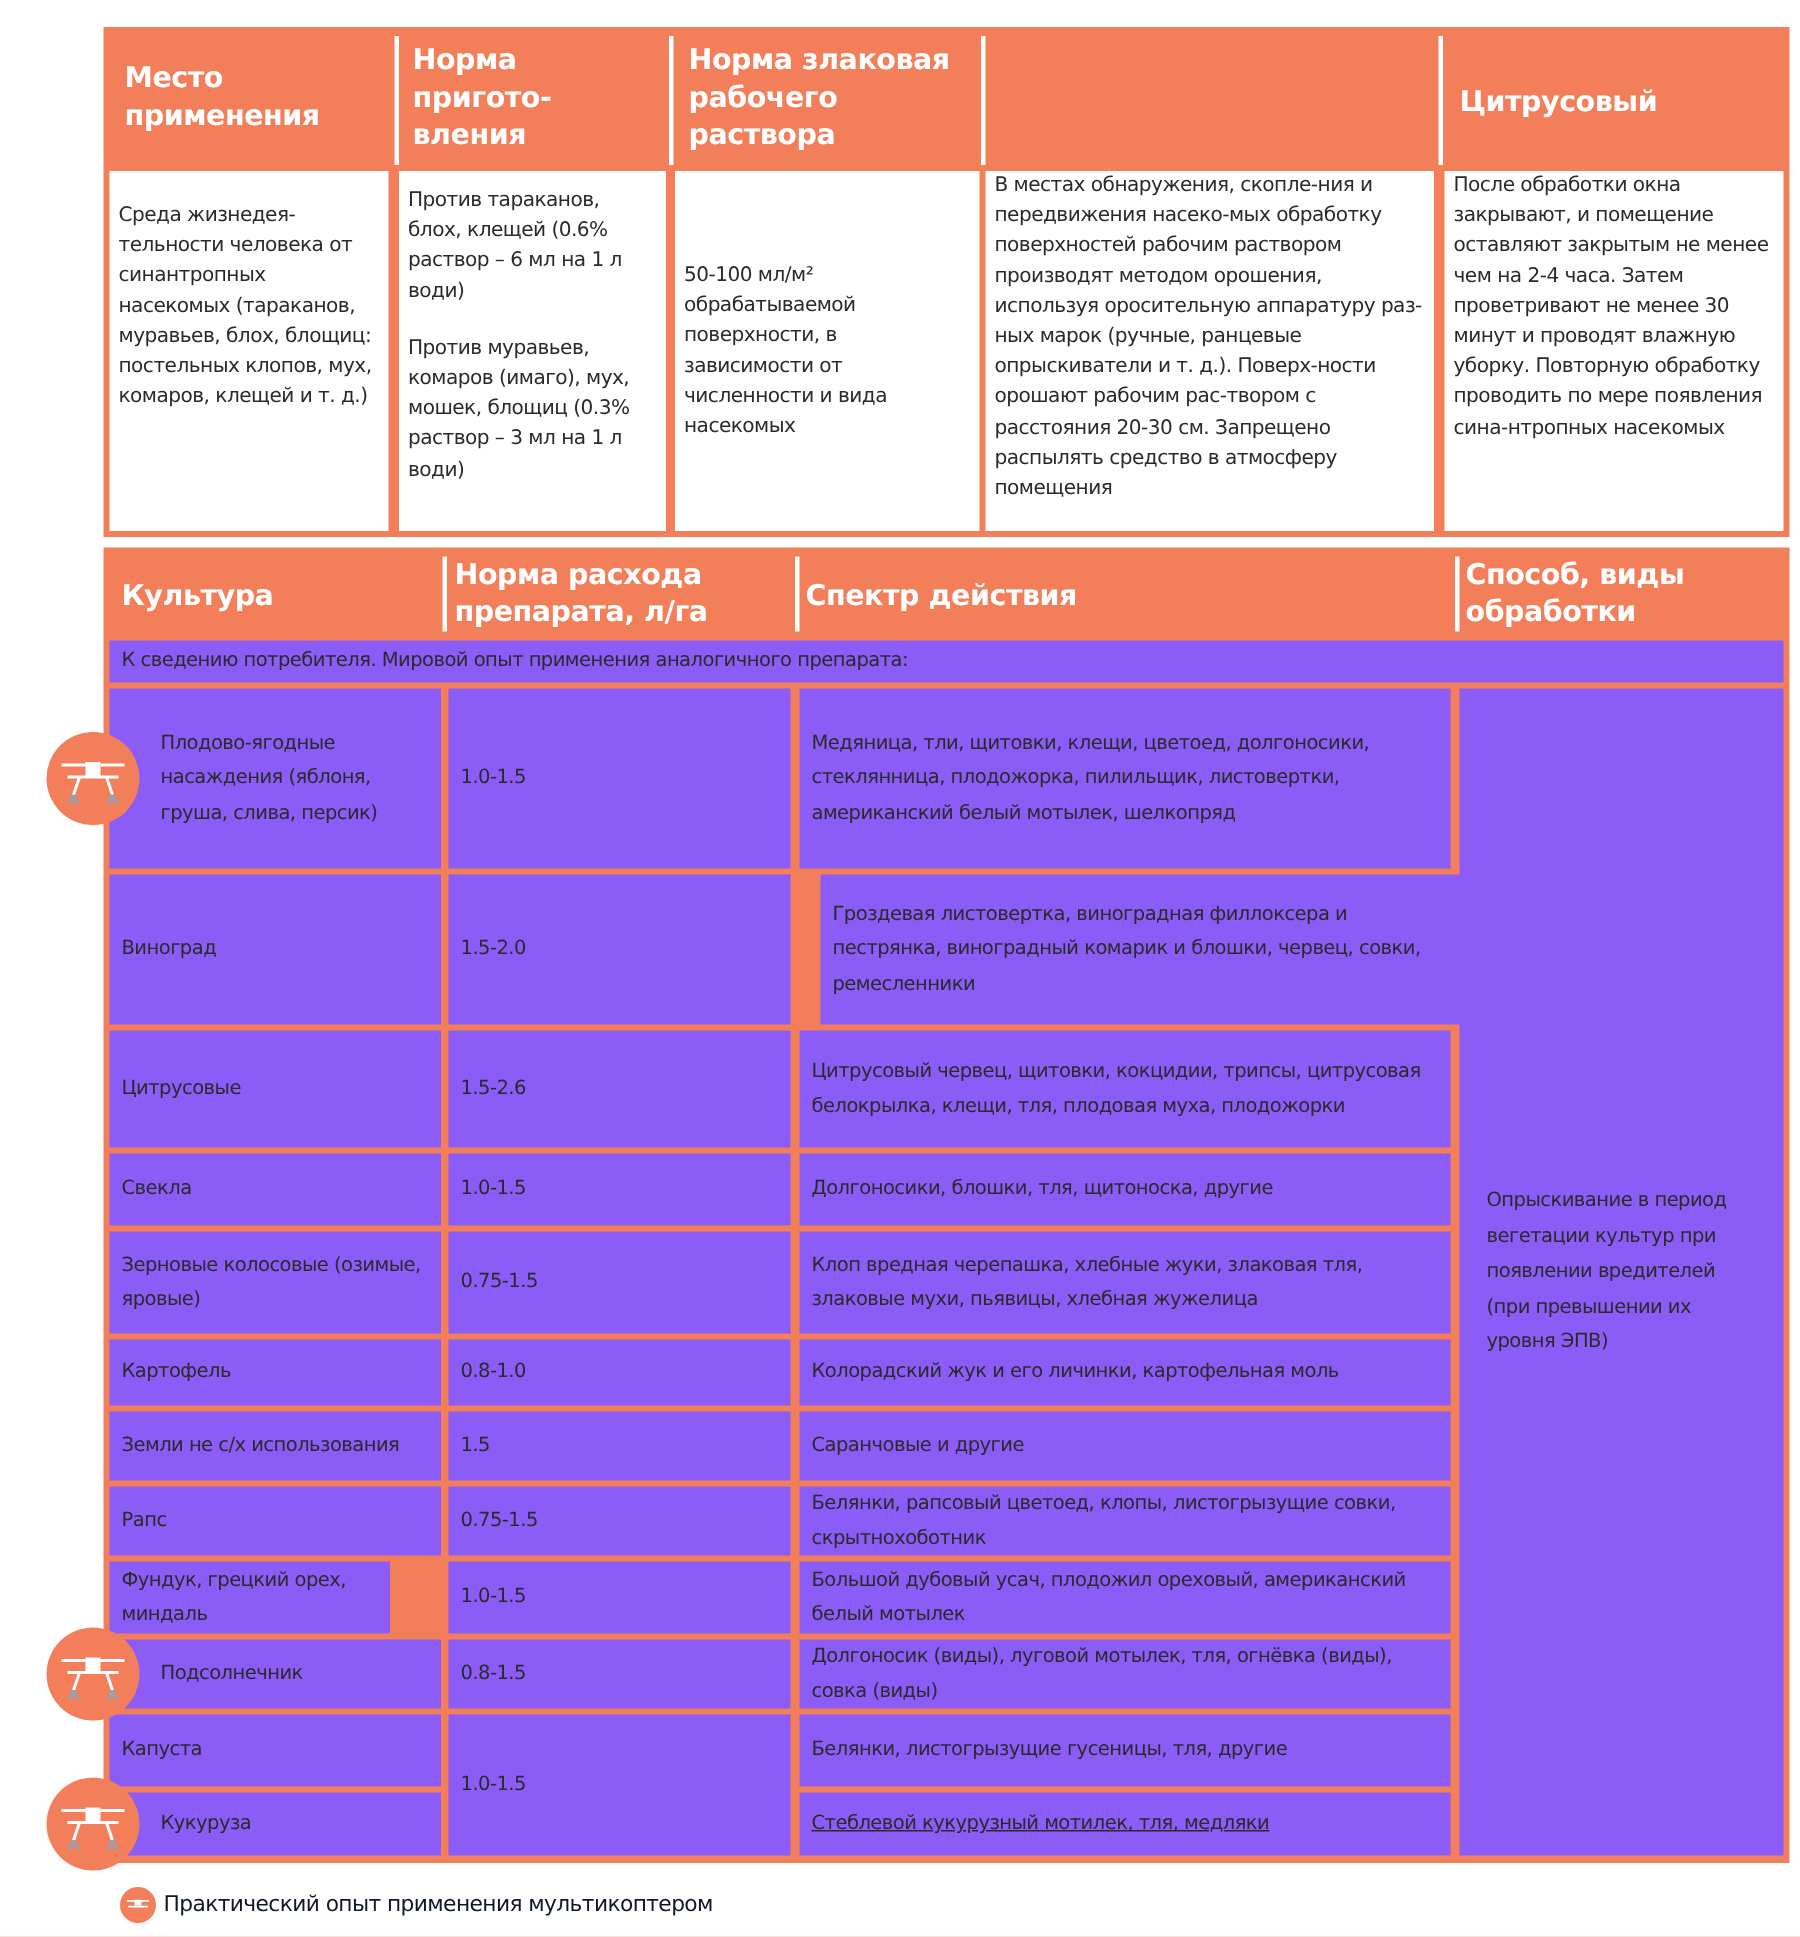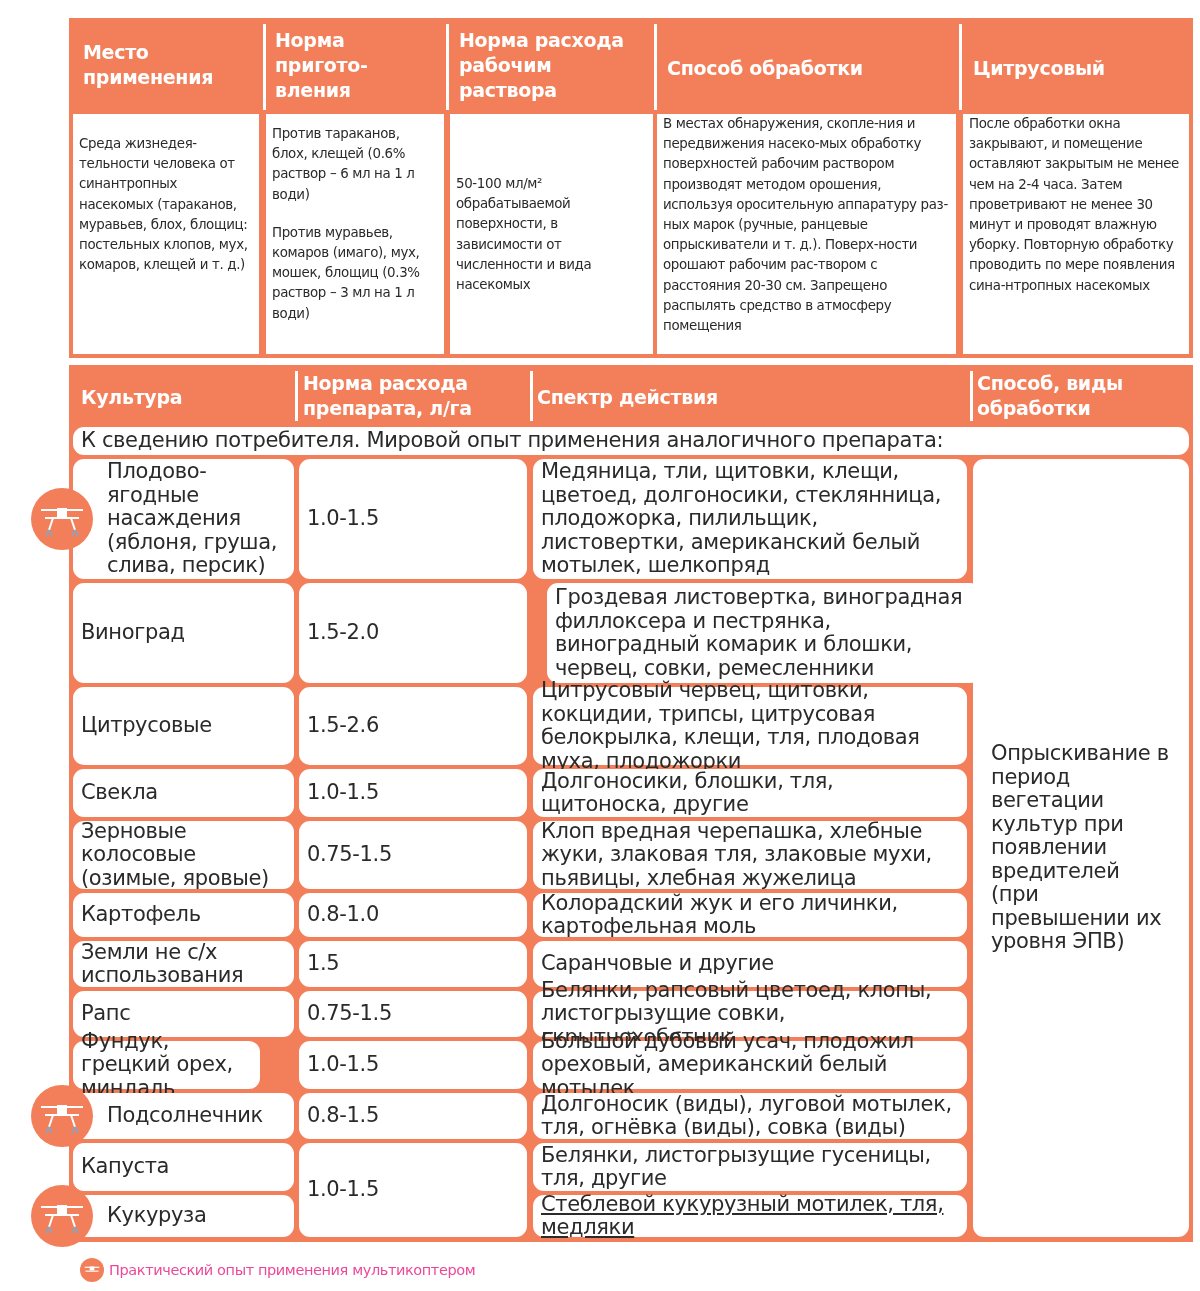--- a/index.html
+++ b/index.html
@@ -9,42 +9,41 @@
   .tbl { position: absolute; border-collapse: separate; border-spacing: 0; background: #f37f5a; }
 
   
   #t1 { left: 69px; top: 18px; width: 1124px; height: 340px; }
   .hdr { position: absolute; color: #ffffff; font-weight: bold; font-size: 19px; line-height: 25px; letter-spacing: -0.3px; }
   .hsep { position: absolute; width: 3px; background: #ffffff; }
   .cell { position: absolute; background: #ffffff; font-size: 13.4px; line-height: 20.2px; letter-spacing: -0.35px; padding: 0 6px; }
 
   
   #t2 { left: 69px; top: 365px; width: 1124px; height: 877px; }
-  .cell2 { position: absolute; background: #ffffff; font-size: 21px; line-height: 23.5px; letter-spacing: -0.35px; padding: 0 8px; display: flex; align-items: center; border-radius: 11px; }
+  .cell2 { position: absolute; background: #8b5cf6; font-size: 13px; line-height: 23.5px; letter-spacing: -0.35px; padding: 0 8px; display: flex; align-items: center; }
 
   .drone { position: absolute; width: 62px; height: 62px; border-radius: 50%; background: #f37f5a; }
   .drone svg { width: 100%; height: 100%; display: block; }
 
   .legend { position: absolute; left: 80px; top: 1258px; display: flex; align-items: center; }
   .legend .dot { width: 24px; height: 24px; border-radius: 50%; background: #f37f5a; margin-right: 5px; }
   .legend .dot svg { width: 100%; height: 100%; display: block; }
-  .legend span.txt { font-size: 14.5px; color: #ec4899; letter-spacing: -0.4px; }
+  .legend span.txt { font-size: 14.5px; color: #0f172a; letter-spacing: -0.4px; }
 </style>
 </head>
 <body>
 
 <div class="tbl" id="t1">
 
   <div class="hdr" style="left:14px; top:22px; width:180px;">Место применения</div>
   <div class="hsep" style="left:194px; top:6px; height:86px;"></div>
   <div class="hdr" style="left:206px; top:10px; width:150px;">Норма пригото-вления</div>
   <div class="hsep" style="left:377px; top:6px; height:86px;"></div>
-  <div class="hdr" style="left:390px; top:10px; width:195px;">Норма расхода рабочим раствора</div>
+  <div class="hdr" style="left:390px; top:10px; width:195px;">Норма злаковая рабочего раствора</div>
   <div class="hsep" style="left:585px; top:6px; height:86px;"></div>
-  <div class="hdr" style="left:598px; top:38px; width:280px;">Способ обработки</div>
   <div class="hsep" style="left:890px; top:6px; height:86px;"></div>
   <div class="hdr" style="left:904px; top:38px; width:200px;">Цитрусовый</div>
 
   <div class="cell" style="left:4px; top:96px; width:186px; height:240px; padding-top:20px;">Среда жизнедея-тельности человека от синантропных насекомых (тараканов, муравьев, блох, блощиц: постельных клопов, мух, комаров, клещей и т. д.)</div>
   <div class="cell" style="left:197px; top:96px; width:178px; height:240px; padding-top:10px;">
     <div>Против тараканов, блох, клещей (0.6% раствор – 6 мл на 1 л води)</div>
     <div style="margin-top:18px;">Против муравьев, комаров (имаго), мух, мошек, блощиц (0.3% раствор – 3 мл на 1 л води)</div>
   </div>
   <div class="cell" style="left:381px; top:96px; width:203px; height:240px; padding-top:60px;">50-100 мл/м² обрабатываемой поверхности, в зависимости от численности и вида насекомых</div>
   <div class="cell" style="left:588px; top:96px; width:299px; height:240px; padding-top:0px; overflow:hidden;">В местах обнаружения, скопле-ния и передвижения насеко-мых обработку поверхностей рабочим раствором производят методом орошения, используя оросительную аппаратуру раз-ных марок (ручные, ранцевые опрыскиватели и т. д.). Поверх-ности орошают рабочим рас-твором с расстояния 20-30 см. Запрещено распылять средство в атмосферу помещения</div>

